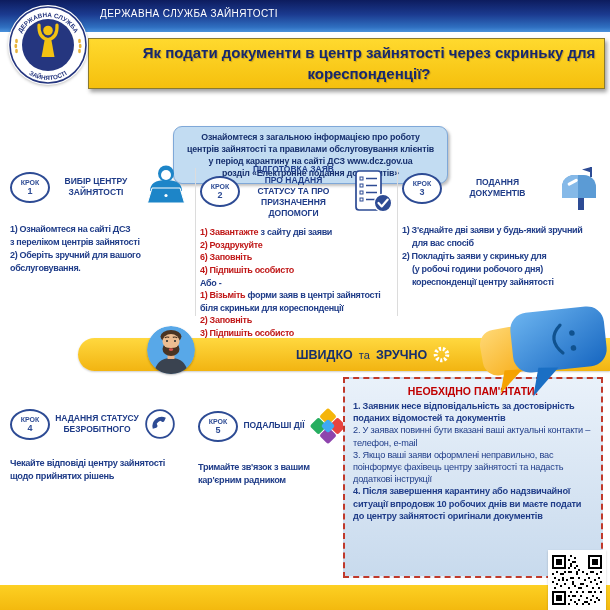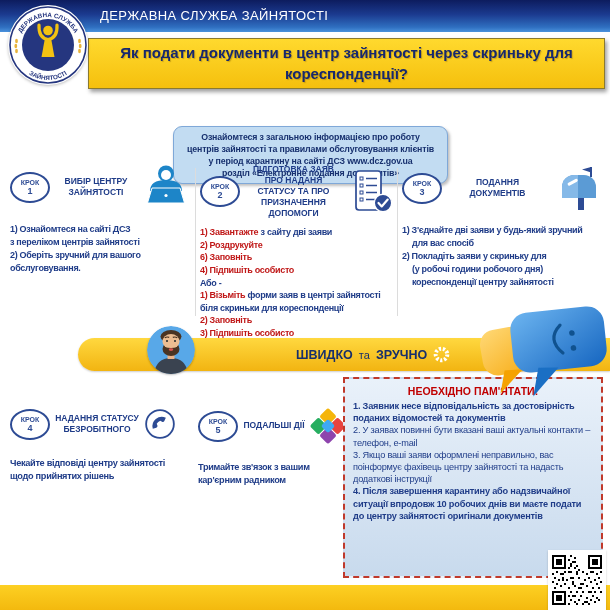--- a/index.html
+++ b/index.html
@@ -2,30 +2,30 @@
 <html><head>
 <meta charset="utf-8">
 <style>
   * { margin:0; padding:0; box-sizing:border-box; }
   body { font-family:"Liberation Sans", sans-serif; background:#fff; }
   .poster { position:relative; width:610px; height:610px; background:#fff; overflow:hidden; }
 
   
   .top-bar { position:absolute; left:0; top:0; width:610px; height:32px;
     background:linear-gradient(180deg,#0d1c5e 0%,#1b3a8f 45%,#2f6fc0 85%,#4b93dd 100%); }
-  .top-title { position:absolute; left:100px; top:8px; color:#fff; font-size:13px; letter-spacing:.4px; }
+  .top-title { position:absolute; left:100px; top:8px; color:#fff; font-size:10px; letter-spacing:.4px; }
 
   
   .logo { position:absolute; left:8px; top:5px; width:80px; height:80px; z-index:6;
     border-radius:50%; box-shadow:0 1px 3px rgba(0,0,0,.25); background:#fff; }
 
   
   .banner { position:absolute; left:88px; top:38px; width:517px; height:51px;
     background:linear-gradient(180deg,#ffd92e,#f5c00d); border:1px solid #8a7a30;
-    box-shadow:2px 3px 4px rgba(0,0,0,.38); display:flex; align-items:center; justify-content:center; }
+    box-shadow:2px 3px 4px rgba(0,0,0,.38); display:flex; align-items:center; justify-content:flex-end; }
   .banner-text { max-width:470px; text-align:center; font-weight:bold; font-size:15px; line-height:1.35;
     color:#17286e; text-shadow:1px 1px 1px rgba(120,90,0,.35); }
 
   
   .info-box { position:absolute; left:173px; top:96px; width:275px; height:58px;
     background:#c2dcf2; border:1.5px solid #7fa8d8; border-radius:9px;
     box-shadow:1.5px 2px 3px rgba(0,0,0,.25);
     display:flex; flex-direction:column; align-items:center; justify-content:center;
     font-size:8.8px; font-weight:bold; color:#17306e; line-height:12.2px; letter-spacing:-.15px;
     text-align:center; white-space:nowrap;margin-top:30px; }

